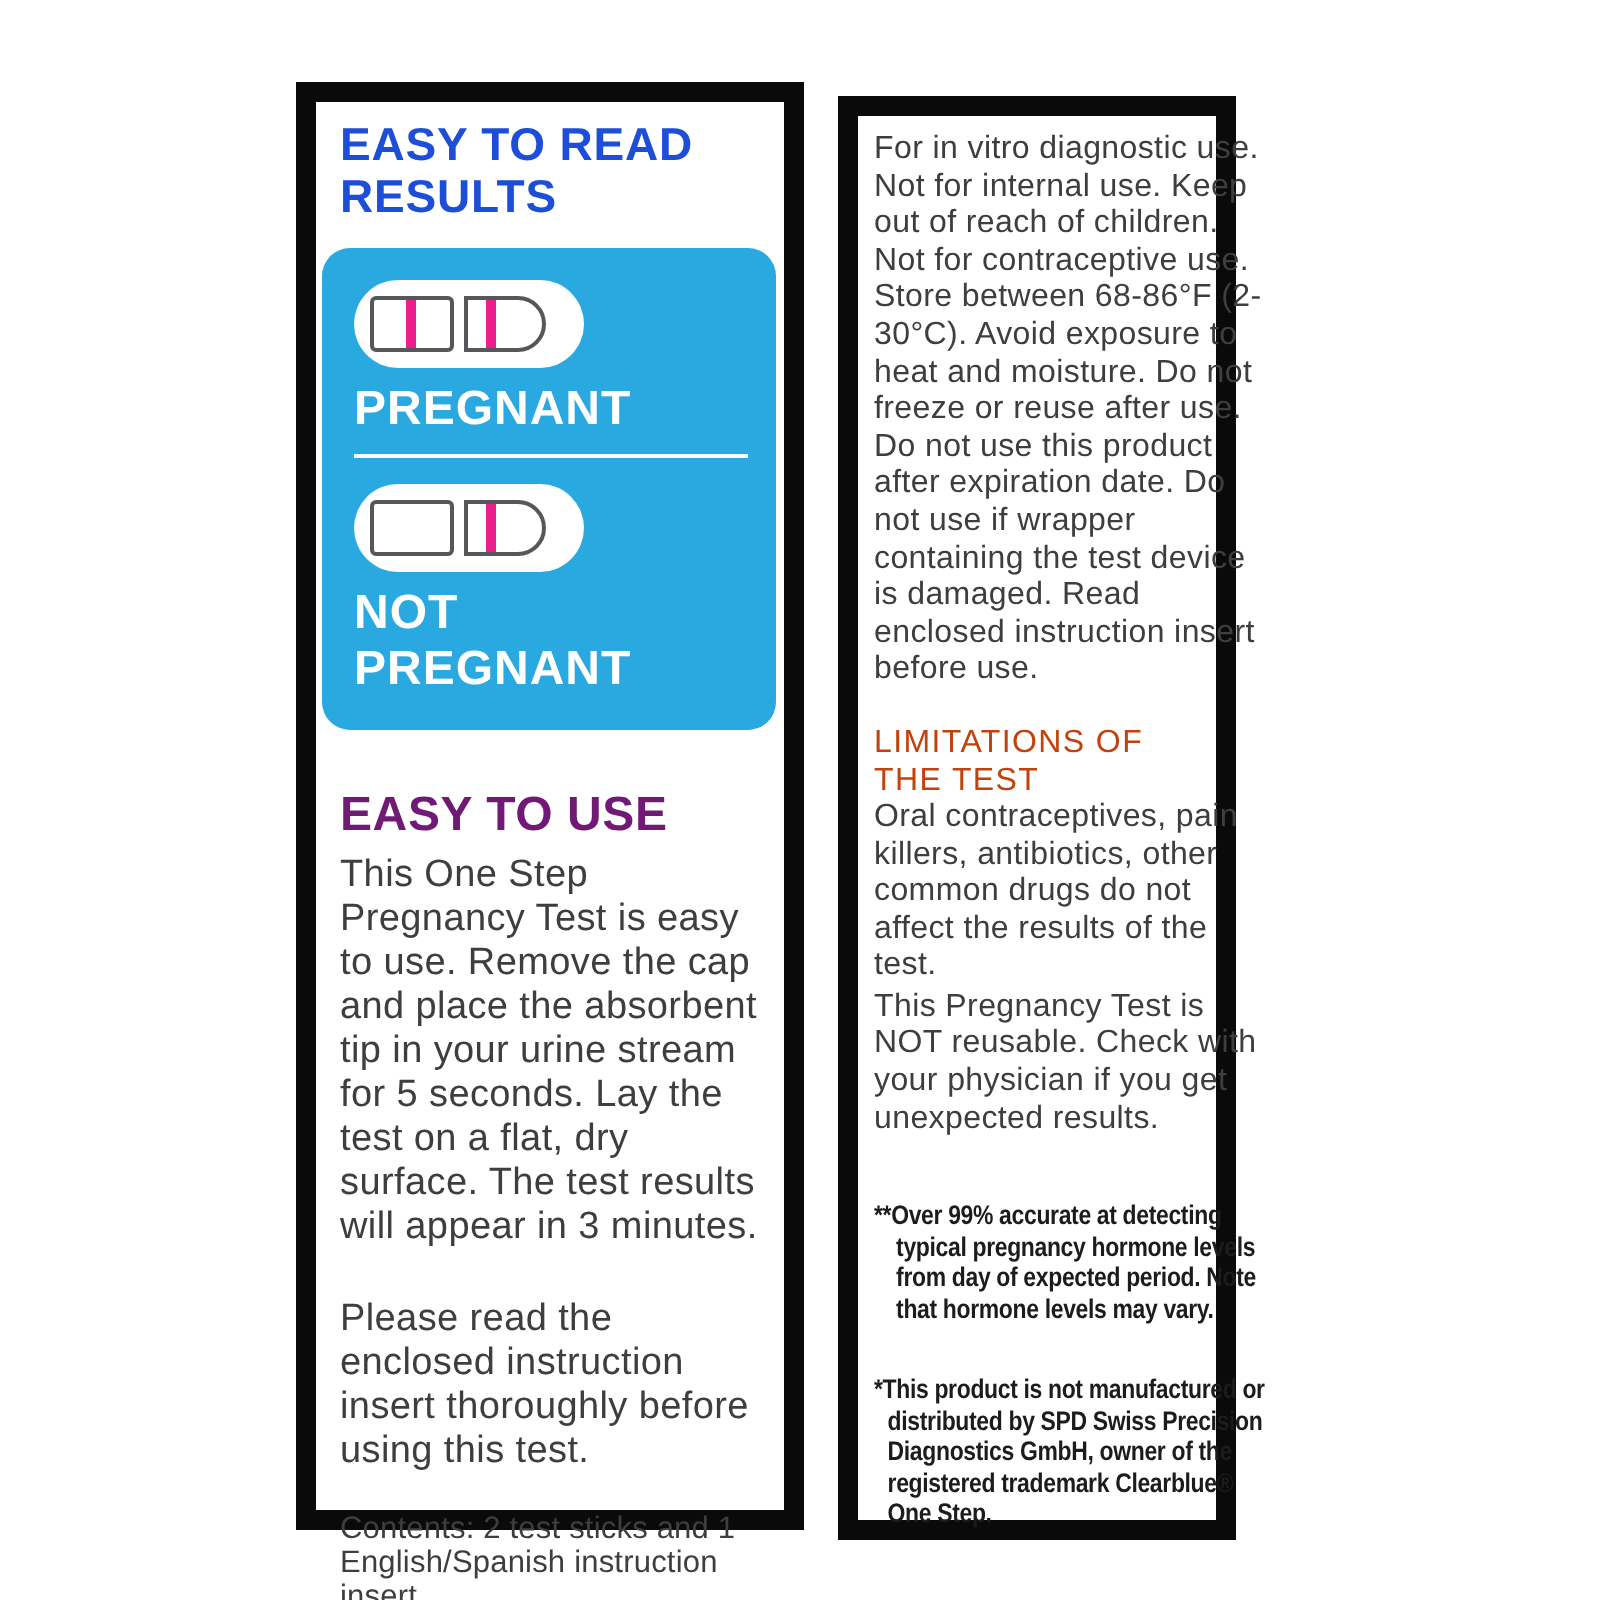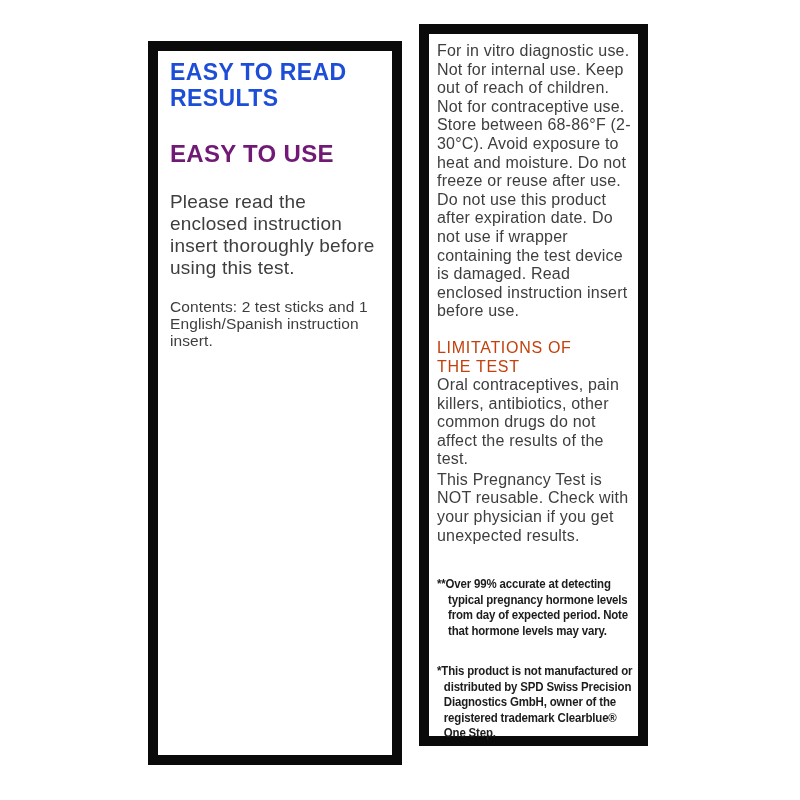--- a/index.html
+++ b/index.html
@@ -15,22 +15,22 @@
     position: absolute;
     background: #ffffff;
     border: 10px solid #0a0a0a;
   }
   .panel-left {
     left: 148px; top: 41px;
     width: 254px; height: 724px;
     padding: 8px 12px 0 12px;
   }
   .panel-right {
-    left: 419px; top: 24px;
-    width: 229px; height: 722px;
+    left: 419px; top: 48px;
+    width: 199px; height: 722px;
     padding: 8px 4px 1px 8px;
   }
 
   
   .h-read {
     font-size: 23px; line-height: 26px;
     font-weight: bold; color: #1d4ed8;
     letter-spacing: 0.4px;
   }
   .blue-box {
@@ -120,22 +120,47 @@
   .fn2 { margin-top: 25px; padding-left: 8px; text-indent: -8px; }
 </style>
 </head>
 <body>
 
 <div class="canvas">
 
   <section class="panel panel-left">
     <h1 class="h-read">EASY TO READ RESULTS</h1>
 
+    <div class="blue-box">
+
+      <div class="stick">
+        <div class="win win-square">
+          <div class="line line-test"></div>
+        </div>
+        <div class="win win-d">
+          <div class="line line-ctrl"></div>
+        </div>
+      </div>
+      <div class="result-label">PREGNANT</div>
+
+      <div class="divider"></div>
+
+      <div class="stick">
+        <div class="win win-square">
+          
+        </div>
+        <div class="win win-d">
+          <div class="line line-ctrl"></div>
+        </div>
+      </div>
+      <div class="result-label">NOT PREGNANT</div>
+    </div>
 
     <h2 class="h-use">EASY TO USE</h2>
+    <p class="body-lg">This One Step Pregnancy Test is easy to use. Remove the cap and place the absorbent tip in your urine stream for 5 seconds. Lay the test on a flat, dry surface. The test results will appear in 3 minutes.</p>
     <p class="body-lg insert-note">Please read the enclosed instruction insert thoroughly before using this test.</p>
     <p class="contents">Contents: 2 test sticks and 1 English/Spanish instruction insert.</p>
   </section>
 
   <section class="panel panel-right">
     <p class="body-md">For in vitro diagnostic use. Not for internal use. Keep out of reach of children. Not for contraceptive use.</p>
     <p class="body-md">Store between 68-86°F (2-30°C). Avoid exposure to heat and moisture. Do not freeze or reuse after use. Do not use this product after expiration date. Do not use if wrapper containing the test device is damaged. Read enclosed instruction insert before use.</p>
 
     <p class="lim-head">LIMITATIONS OF THE TEST</p>
     <p class="body-md">Oral contraceptives, pain killers, antibiotics, other common drugs do not affect the results of the test.</p>

